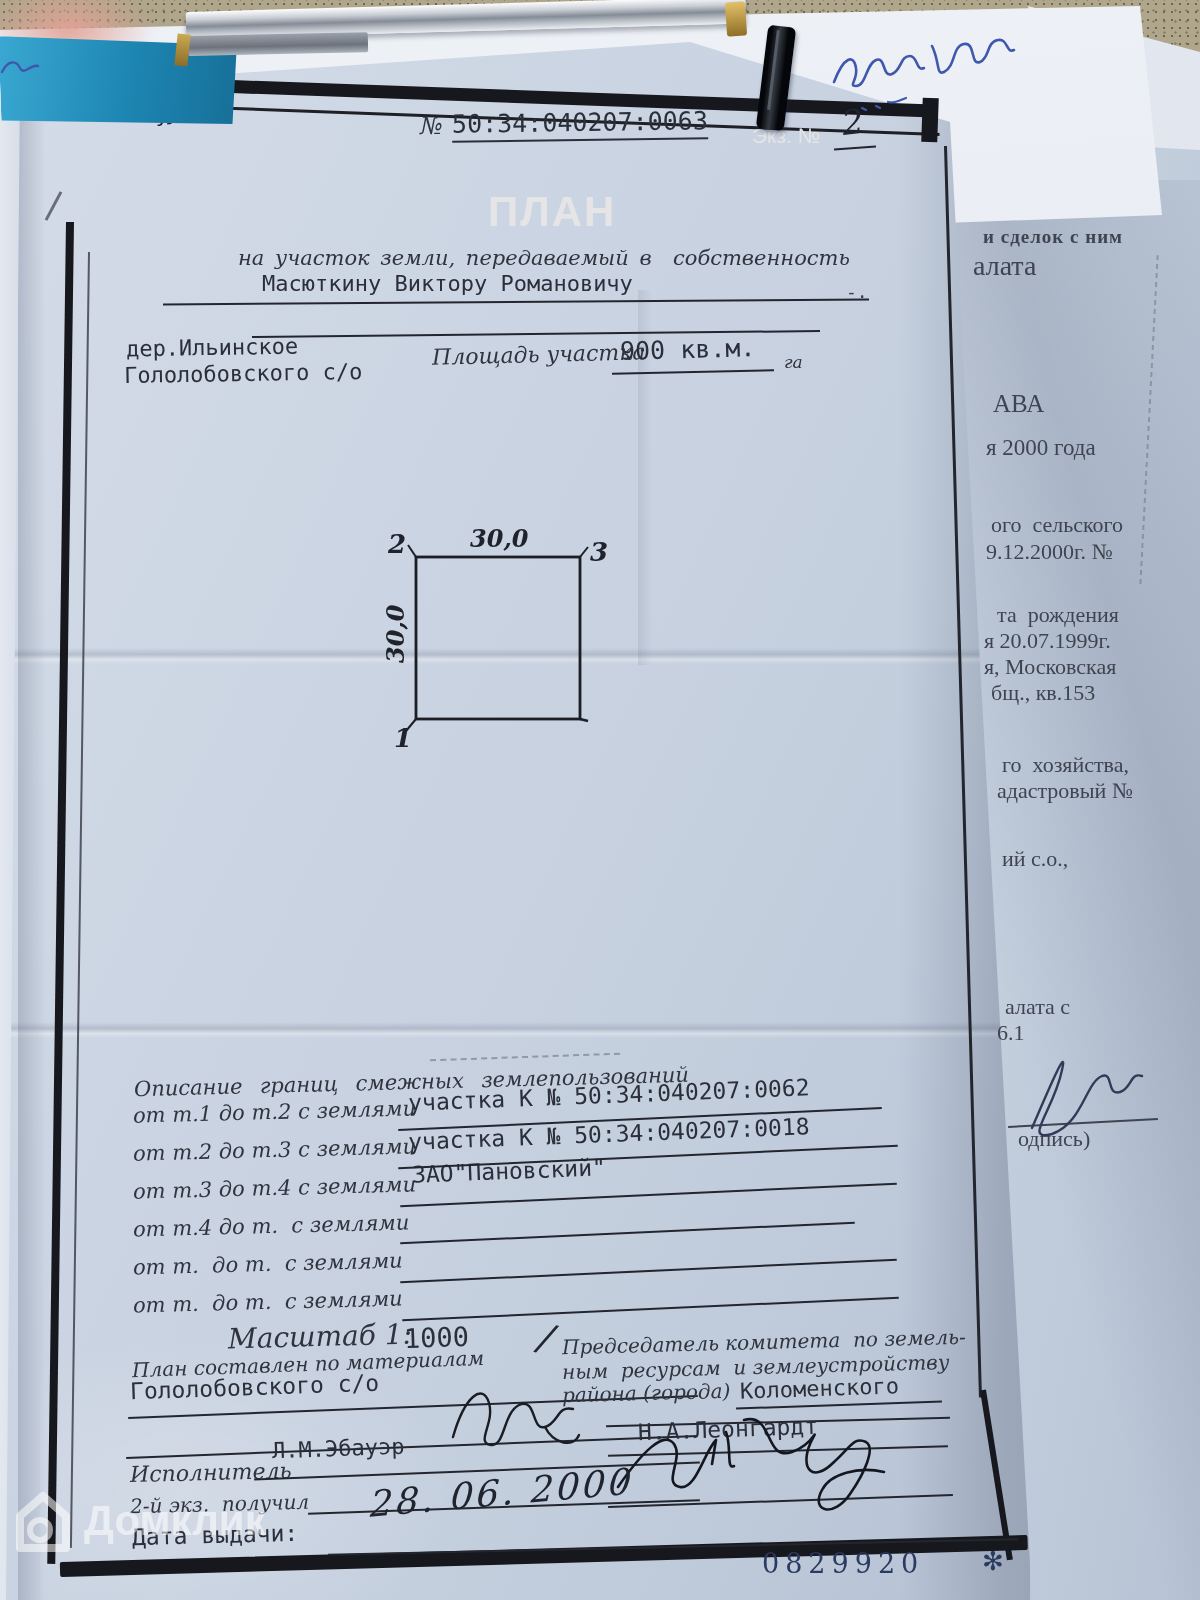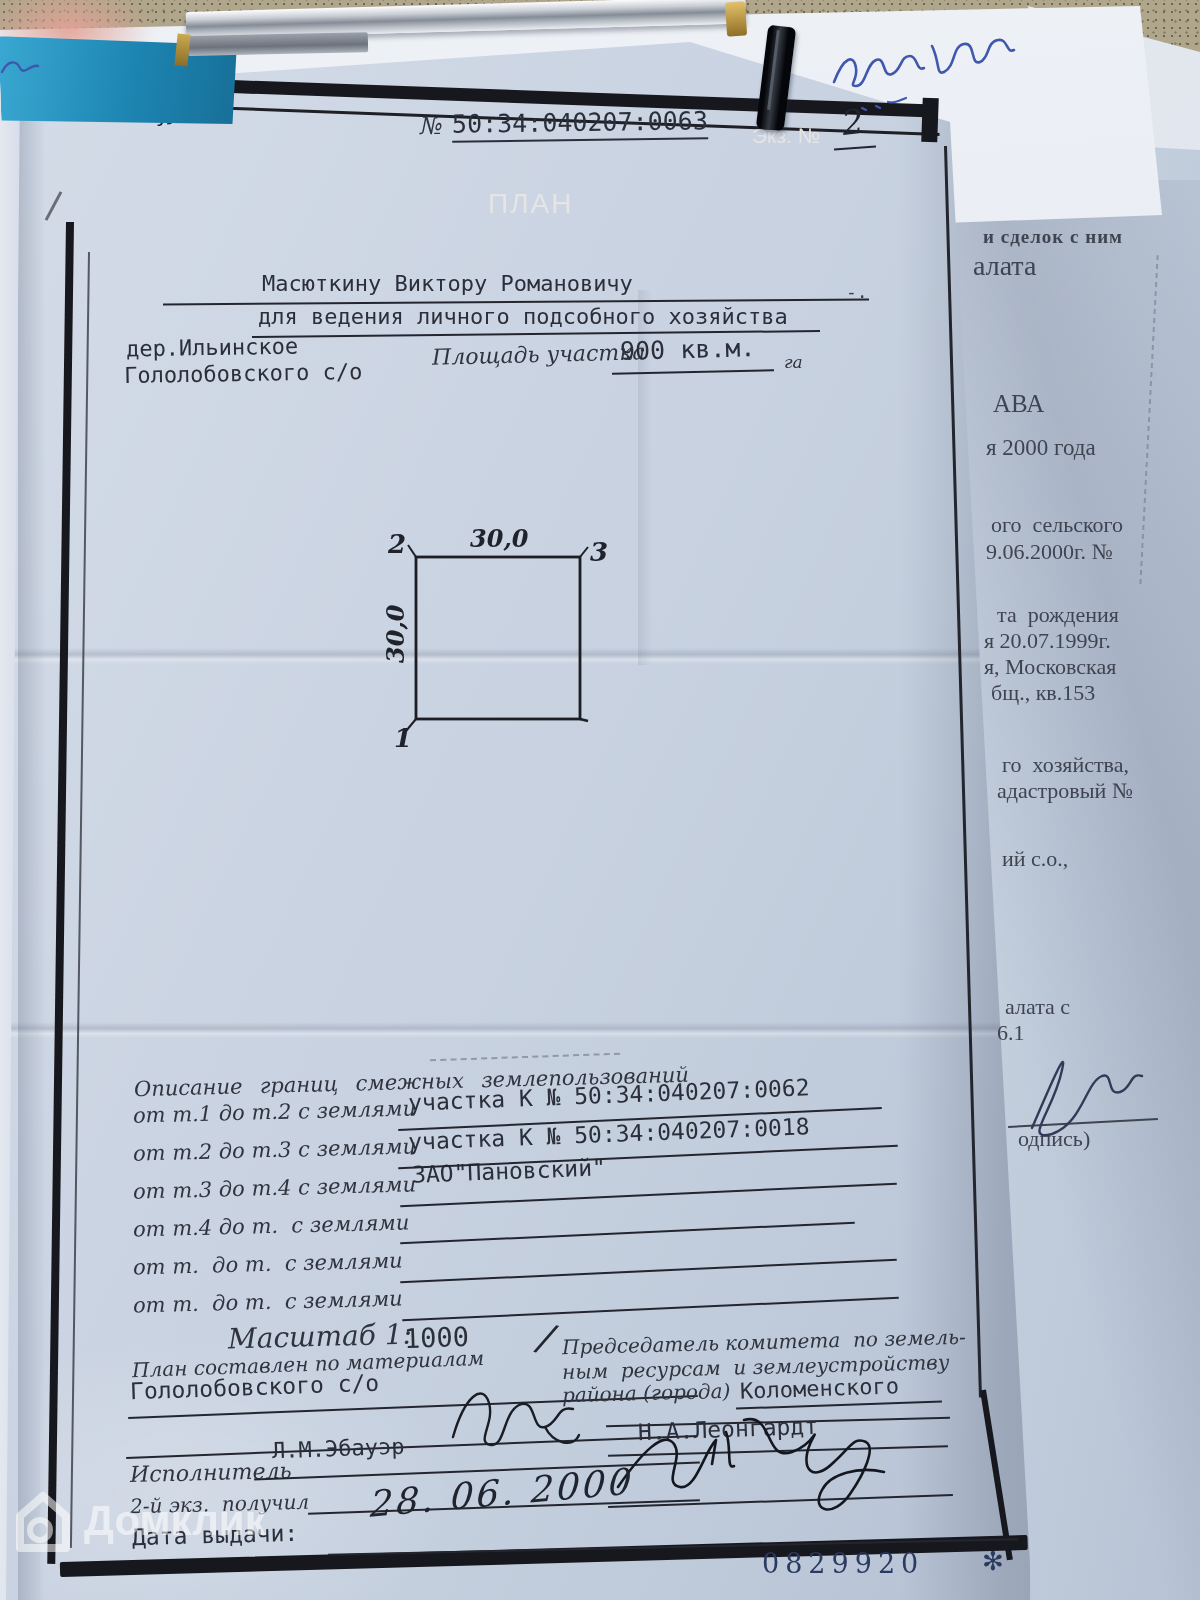--- a/index.html
+++ b/index.html
@@ -88,27 +88,27 @@
   <div class="abs frame" style="left:980px;top:1390px;width:6px;height:172px;transform:rotate(-9deg);transform-origin:top center"></div>
   <div class="abs frame" style="left:60px;top:1562px;width:968px;height:15px;transform:rotate(-1.6deg);transform-origin:left center;border-radius:2px"></div>
 
   <div class="abs hand" style="left:156px;top:102px;font-size:25px;transform:rotate(-8deg)">я</div>
   <div class="abs it" style="left:420px;top:112px;font-size:24px">№</div>
   <div class="abs tw" style="left:452px;top:108px;font-size:25px;border-bottom:2px solid #2b2f3a;padding-bottom:2px;transform:rotate(-0.8deg)">50:34:040207:0063</div>
   <div class="abs sans" style="left:752px;top:124px;font-size:21px">Экз. №</div>
   <div class="abs hand" style="left:842px;top:102px;font-size:34px;transform:rotate(-6deg)">2</div>
   <div class="abs rule" style="left:834px;top:147px;width:42px;transform:rotate(-4deg)"></div>
 
-  <div class="abs sans" style="left:488px;top:188px;font-size:28px;font-weight:400;letter-spacing:2px">ПЛАН</div>
+  <div class="abs sans" style="left:488px;top:188px;font-size:42px;font-weight:700;letter-spacing:2px">ПЛАН</div>
+  <div class="abs it" style="left:238px;top:246px;font-size:21px;word-spacing:4px">на участок земли, передаваемый в  собственность</div>
 
   <div class="abs tw" style="left:262px;top:271px;font-size:22px">Масюткину Виктору Романовичу</div>
   <div class="abs rule" style="left:163px;top:301px;width:706px;transform:rotate(-0.4deg)"></div>
   <div class="abs tw" style="left:846px;top:281px;font-size:18px;color:#3a3f4a">-.</div>
 
-  <div class="abs tw" style="left:258px;top:304px;font-size:22px">для ведения личного подсобного хозяйства</div>
   <div class="abs rule" style="left:252px;top:333px;width:568px;transform:rotate(-0.6deg)"></div>
 
   <div class="abs tw" style="left:126px;top:335px;font-size:22px;transform:rotate(-1deg)">дер.Ильинское</div>
   <div class="abs tw" style="left:124px;top:361px;font-size:22px;transform:rotate(-1deg)">Гололобовского с/о</div>
   <div class="abs it" style="left:432px;top:342px;font-size:22px;transform:rotate(-1.5deg)">Площадь участка</div>
   <div class="abs tw" style="left:620px;top:335px;font-size:25px;transform:rotate(-1.5deg)">900 кв.м.</div>
   <div class="abs rule" style="left:612px;top:371px;width:162px;transform:rotate(-1.2deg)"></div>
   <div class="abs it" style="left:784px;top:352px;font-size:17px">га</div>
 
   <svg class="abs" style="left:352px;top:505px" width="290" height="245" viewBox="0 0 290 245">
@@ -185,21 +185,21 @@
   <div class="abs rule" style="left:328px;top:1546px;width:690px;transform:rotate(-1.3deg)"></div>
 
   <div class="abs" style="left:762px;top:1548px;font-size:27px;letter-spacing:6px;color:#2b3a60;font-family:'DejaVu Serif',serif">0829920</div>
   <div class="abs" style="left:982px;top:1546px;font-size:26px;color:#2b3a60">✻</div>
 
   <div class="abs sf" style="left:983px;top:226px;font-size:19px;font-weight:bold;letter-spacing:1px">и сделок с ним</div>
   <div class="abs sf" style="left:973px;top:250px;font-size:28px">алата</div>
   <div class="abs sf" style="left:993px;top:390px;font-size:25px">АВА</div>
   <div class="abs sf" style="left:986px;top:435px;font-size:23px">я 2000 года</div>
   <div class="abs sf" style="left:991px;top:512px;font-size:22px">ого  сельского</div>
-  <div class="abs sf" style="left:986px;top:539px;font-size:22px">9.06.2000г. №</div>
+  <div class="abs sf" style="left:986px;top:539px;font-size:22px">9.12.2000г. №</div>
   <div class="abs sf" style="left:997px;top:602px;font-size:22px">та  рождения</div>
   <div class="abs sf" style="left:984px;top:628px;font-size:22px">я 20.07.1999г.</div>
   <div class="abs sf" style="left:984px;top:654px;font-size:22px">я, Московская</div>
   <div class="abs sf" style="left:991px;top:680px;font-size:22px">бщ., кв.153</div>
   <div class="abs sf" style="left:1002px;top:752px;font-size:22px">го  хозяйства,</div>
   <div class="abs sf" style="left:997px;top:778px;font-size:22px">адастровый №</div>
   <div class="abs sf" style="left:1002px;top:846px;font-size:22px">ий с.о.,</div>
   <div class="abs sf" style="left:1005px;top:994px;font-size:22px">алата с</div>
   <div class="abs sf" style="left:997px;top:1020px;font-size:22px">6.1</div>
   <div class="abs sf" style="left:1018px;top:1126px;font-size:22px">одпись)</div>

